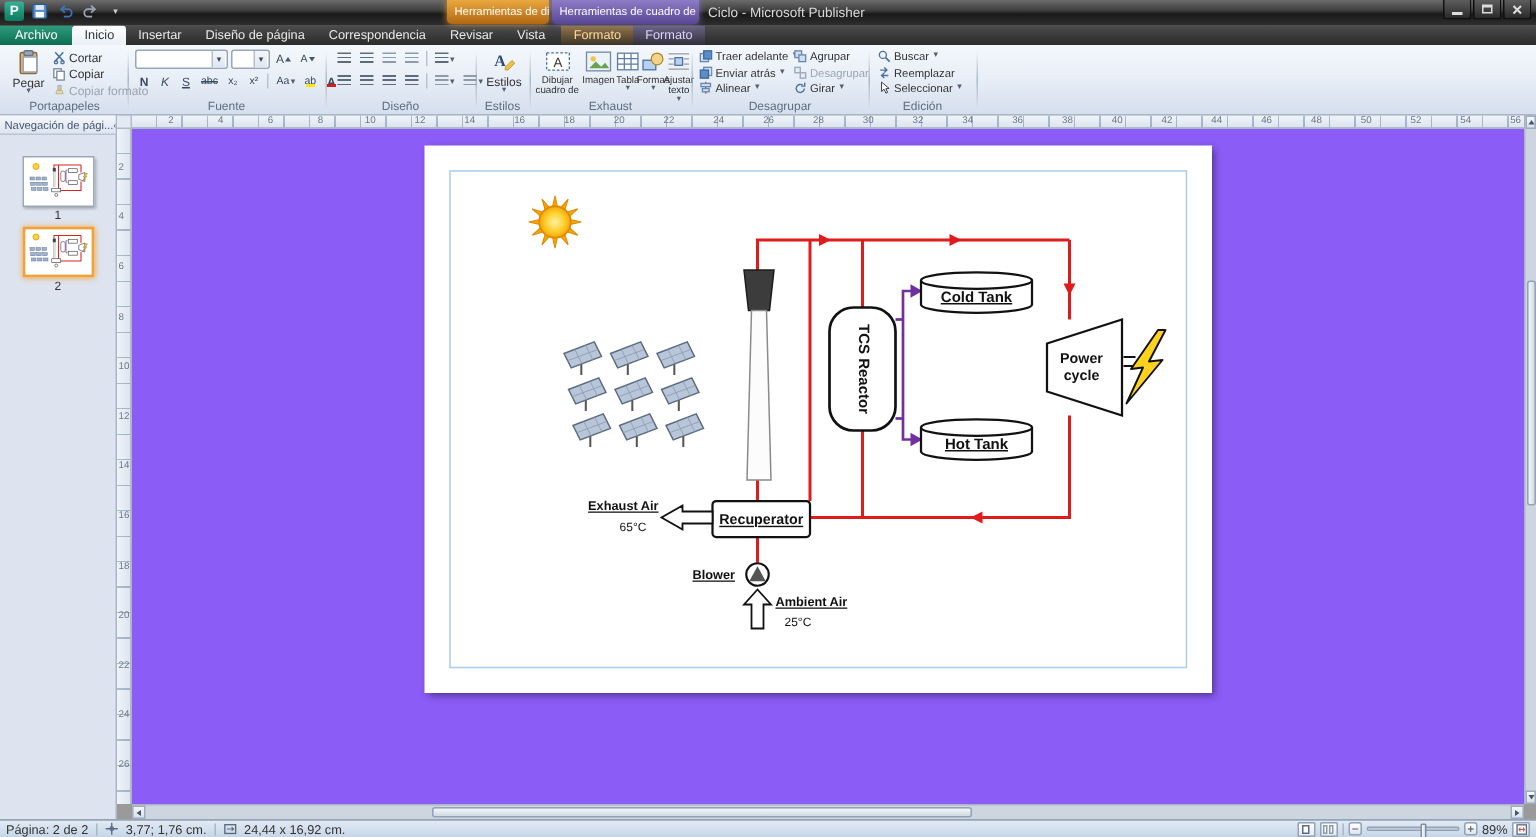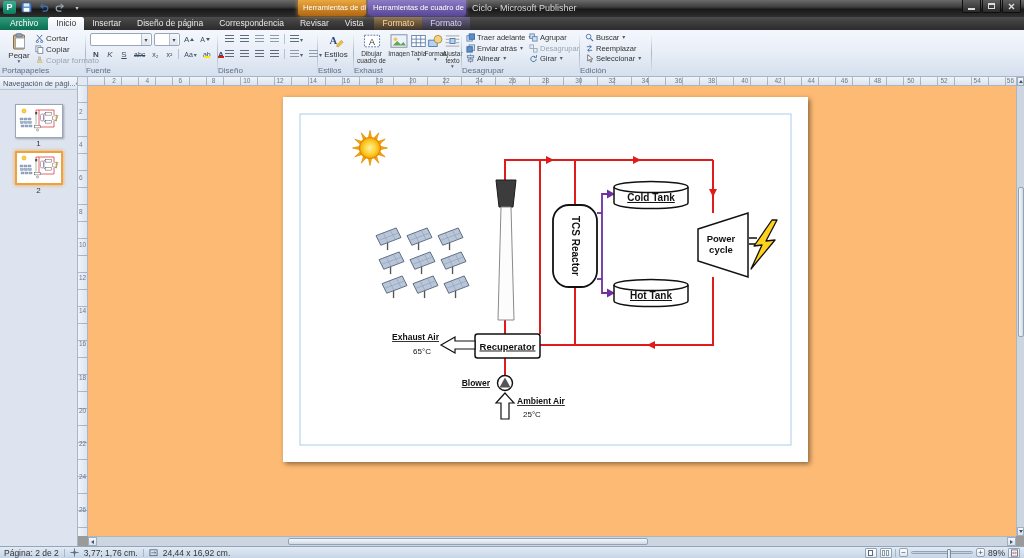--- a/index.html
+++ b/index.html
@@ -32,21 +32,21 @@
 .tab-active{background:linear-gradient(#fdfeff,#e9eff8);color:#333;border-radius:2.5px 2.5px 0 0}
 .tab-ctx1{background:linear-gradient(rgba(234,168,63,.45),rgba(177,103,18,.12));color:#ffd9a0;margin-left:3px}
 .tab-ctx2{background:linear-gradient(rgba(141,123,198,.45),rgba(88,71,148,.12));color:#ddd2ff}
 
 
 .ribbon{position:absolute;left:0;top:30px;width:100%;height:47px;
   background:linear-gradient(#f4f8fd,#e8eef7 50%,#dde6f1 75%,#d5dfee);border-bottom:1px solid #a9b6c8}
 .rgroup{position:absolute;top:1px;height:45px}
 .rgroup::after{content:"";position:absolute;right:0;top:3px;bottom:3px;width:1px;
   background:linear-gradient(rgba(150,165,185,0),rgba(150,165,185,.75),rgba(150,165,185,0))}
-.glabel{position:absolute;left:0;right:2px;bottom:0;text-align:left;font-size:8px;color:#5f6e80;height:10px;line-height:10px;white-space:nowrap;overflow:hidden}
+.glabel{position:absolute;left:0;right:2px;bottom:0;text-align:center;font-size:8px;color:#5f6e80;height:10px;line-height:10px;white-space:nowrap;overflow:hidden}
 .bigbtn{position:absolute;top:1px;display:flex;flex-direction:column;align-items:center;border-radius:3px;padding-top:1px}
 .blabel{font-size:6.5px;color:#333;text-align:center;line-height:7px;margin-top:1px;max-height:14px;overflow:hidden}
 .dd::after{content:"▾";font-size:5.5px;color:#55606e;line-height:4px;display:block;text-align:center}
 .ddi::after{content:"▾";font-size:6px;color:#55606e;margin-left:1px}
 .srow{position:absolute;display:flex;align-items:center;gap:2px;font-size:8px;color:#333;white-space:nowrap}
 .mrow{display:flex;align-items:flex-start;gap:2px;height:10.5px;font-size:7.5px;color:#333;white-space:nowrap;padding:0 1px;border-radius:2px}
 .combo{height:13px;background:#fff;border:1px solid #98a6b8;border-radius:2px;position:relative}
 .combo::after{content:"▾";position:absolute;right:1px;top:0;bottom:0;width:8px;font-size:6px;color:#445;
   background:linear-gradient(#f3f6fa,#dfe6ef);border-left:1px solid #b5c0ce;text-align:center;line-height:12px}
 .tbtn{min-width:12px;height:12px;border:1px solid transparent;display:flex;align-items:center;justify-content:center;
@@ -71,21 +71,21 @@
 .thumb svg{display:block}
 .pagenum{font-size:8px;color:#333}
 
 
 .rcorner{position:absolute;left:78px;top:77px;width:10px;height:9px;background:#e4eaf3;border-right:1px solid #b0bcca;border-bottom:1px solid #b0bcca}
 .hruler{position:absolute;left:88px;top:77px;right:8px;height:9px;overflow:hidden;border-bottom:1px solid #a9b6c8;
   background:linear-gradient(#f0f4fa,#dce4ee),repeating-linear-gradient(90deg,transparent 0 16px,#b9c5d4 16px 17px);background-blend-mode:multiply}
 .vruler{position:absolute;left:78px;top:86px;width:10px;bottom:22px;overflow:hidden;border-right:1px solid #a9b6c8;
   background:linear-gradient(90deg,#f0f4fa,#dce4ee),repeating-linear-gradient(180deg,transparent 0 16px,#b9c5d4 16px 17px);background-blend-mode:multiply}
 .rnum{position:absolute;font-size:6.5px;color:#6a7889;line-height:8px}
-.canvas{position:absolute;left:88px;top:86px;right:8px;bottom:22px;background:#fdba74;overflow:hidden}
+.canvas{position:absolute;left:88px;top:86px;right:8px;bottom:22px;background:#8b5cf6;overflow:hidden}
 .page{position:absolute;left:195px;top:11px;width:525px;height:365px;background:#fff;box-shadow:2px 2px 5px rgba(0,0,0,.45)}
 .page svg{display:block}
 
 
 .vscroll{position:absolute;right:0;top:77px;width:8px;bottom:22px;background:#ccd5e0;border-left:1px solid #aab6c5}
 .hscroll{position:absolute;left:88px;right:8px;bottom:12px;height:10px;background:#ccd5e0;border-top:1px solid #aab6c5}
 .sarr{position:absolute;background:linear-gradient(#f5f8fb,#d8e0ea);border:1px solid #9fadbd;display:flex;align-items:center;justify-content:center}
 .vthumb{position:absolute;left:0.5px;width:6px;top:110px;height:150px;background:linear-gradient(90deg,#f5f8fb,#cfd9e4);border:1px solid #93a2b4;border-radius:2px}
 .hthumb{position:absolute;top:1px;height:7px;left:200px;width:360px;background:linear-gradient(#f5f8fb,#cfd9e4);border:1px solid #93a2b4;border-radius:2px}
 .tri{width:0;height:0;display:block}

